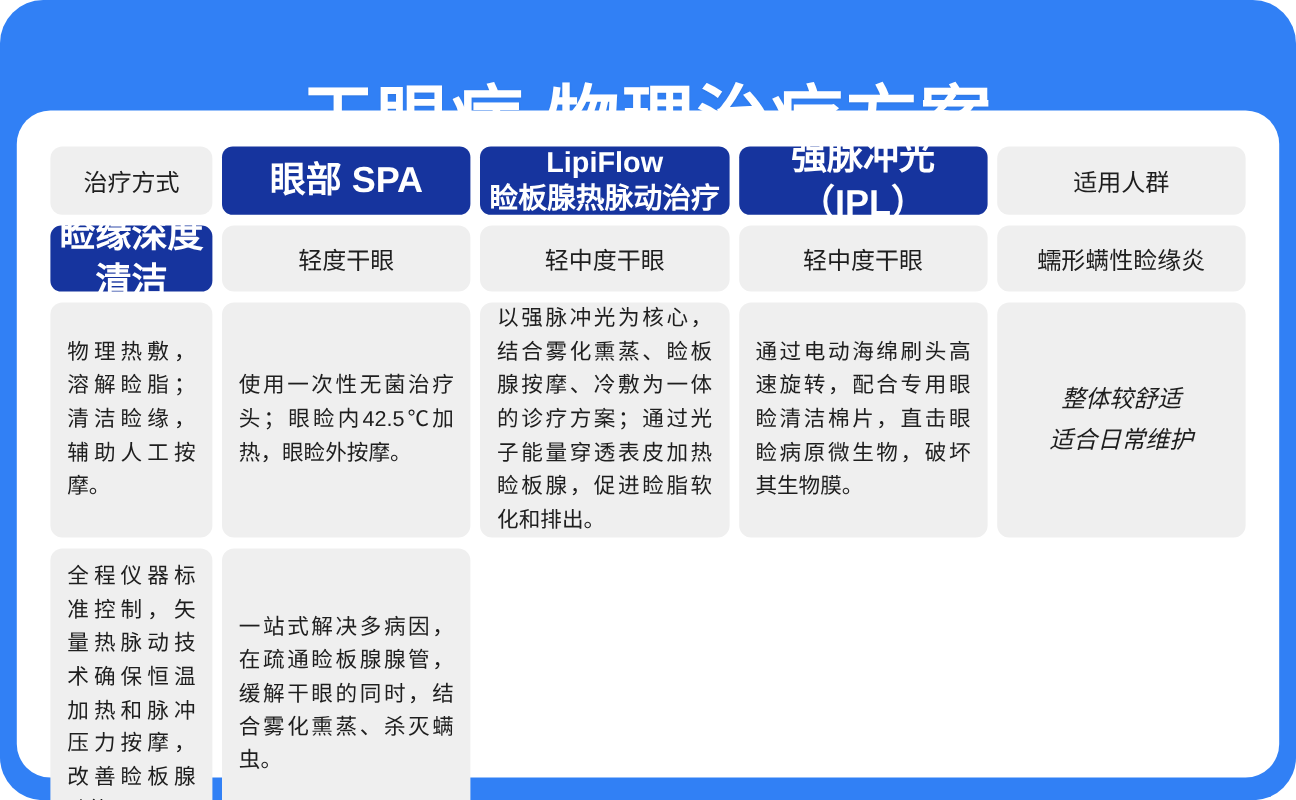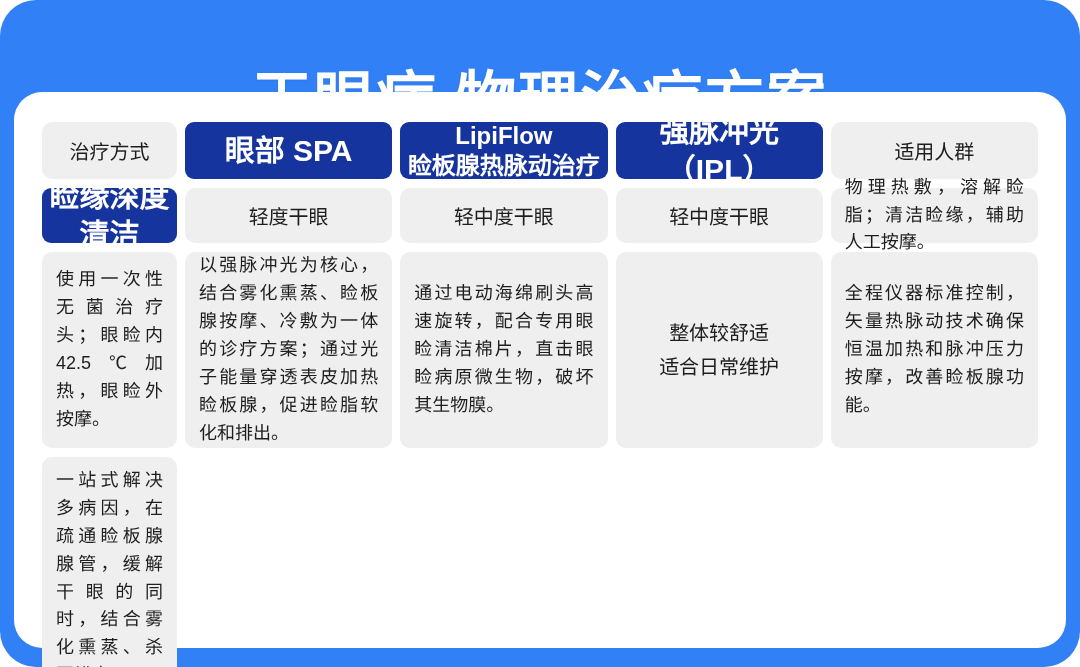--- a/index.html
+++ b/index.html
@@ -92,20 +92,21 @@
     text-align-last: left;
     font-size: 18px;
     line-height: 1.55;
   }
   .para.center > span {
     text-align: left;
     text-align-last: center;
     font-size: 20px;
     line-height: 1.7;
     white-space: pre-line;
+    font-style: italic;
   }
 </style>
 </head>
 <body>
 
 <div class="canvas">
   <h1 class="title">干眼症 物理治疗方案</h1>
 
   <div class="card">
     <div class="grid">
@@ -132,20 +133,23 @@
       </div>
       <div class="cell value">
         <span>轻度干眼</span>
       </div>
       <div class="cell value">
         <span>轻中度干眼</span>
       </div>
       <div class="cell value">
         <span>轻中度干眼</span>
       </div>
+      <div class="cell value">
+        <span>蠕形螨性睑缘炎</span>
+      </div>
 
       <div class="cell para">
         <span>物理热敷，溶解睑脂；清洁睑缘，辅助人工按摩。</span>
       </div>
       <div class="cell para">
         <span>使用一次性无菌治疗头；眼睑内42.5℃加热，眼睑外按摩。</span>
       </div>
       <div class="cell para">
         <span>以强脉冲光为核心，结合雾化熏蒸、睑板腺按摩、冷敷为一体的诊疗方案；通过光子能量穿透表皮加热睑板腺，促进睑脂软化和排出。</span>
       </div>

